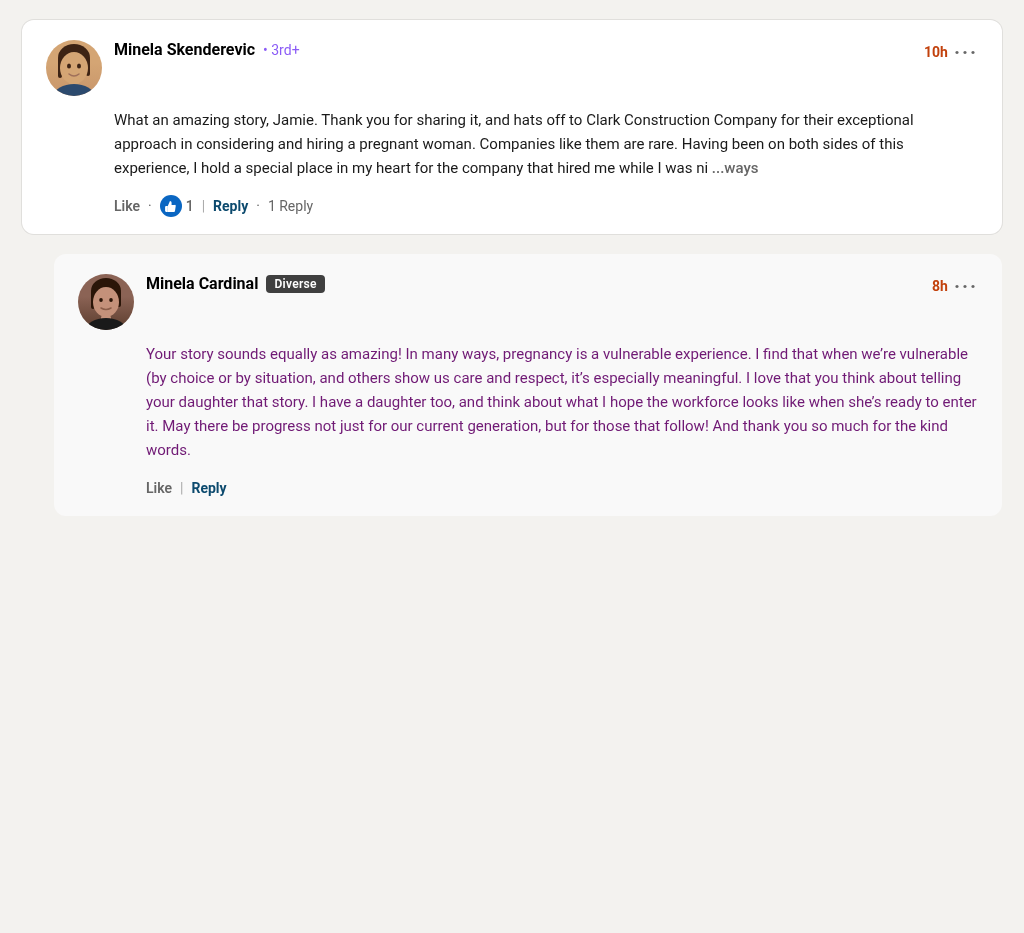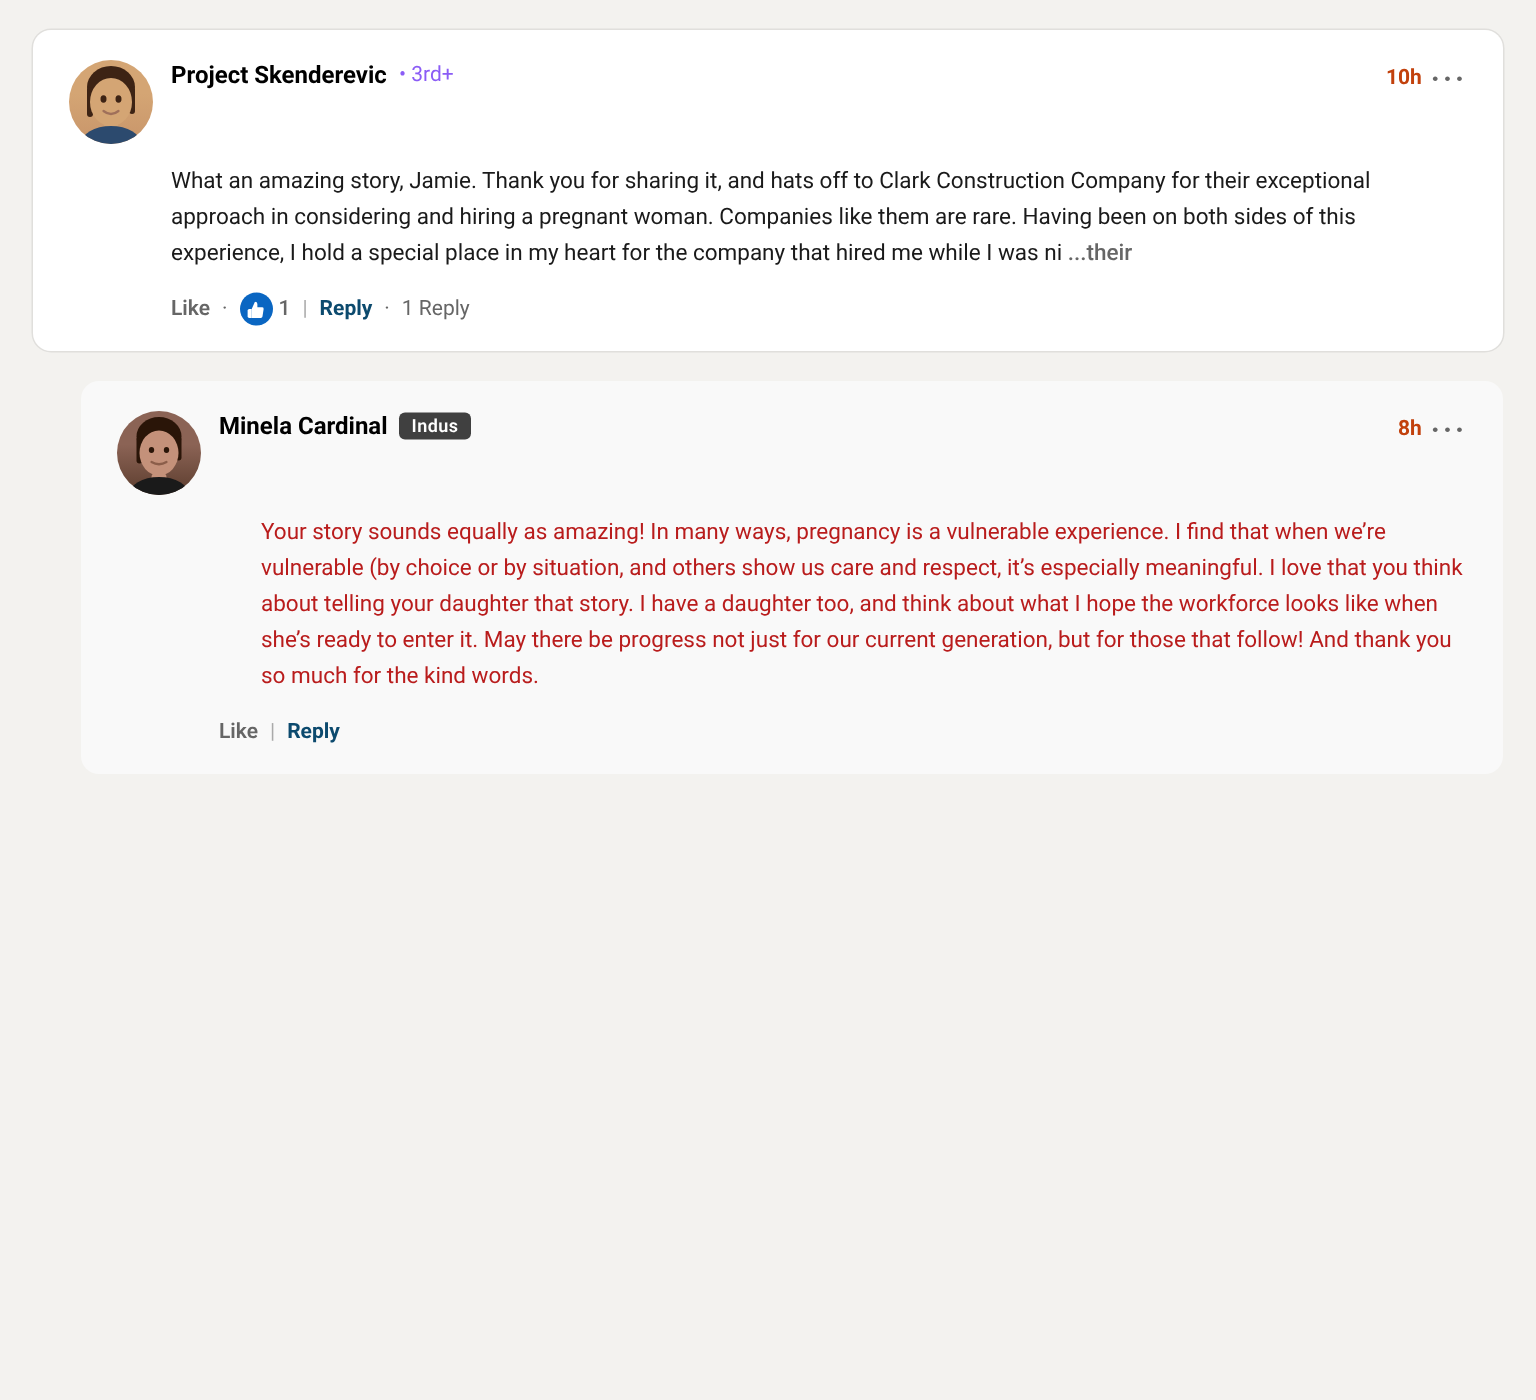--- a/index.html
+++ b/index.html
@@ -205,22 +205,22 @@
 
     .reply-card {
       background: #f9f9f9;
       border-radius: 12px;
       padding: 20px 24px 16px 24px;
     }
 
     .reply-comment-body {
       font-size: 15px;
       line-height: 1.6;
-      color: #b91c1c;
-      margin-left: 96px;
+      color: #701a75;
+      margin-left: 68px;
       margin-bottom: 14px;
     }
 
     .reply-actions {
       display: flex;
       align-items: center;
       gap: 0;
       margin-left: 68px;
     }
 
@@ -267,36 +267,36 @@
 
           <rect x="23" y="42" width="10" height="8" rx="3" fill="#d4a574"></rect>
 
           <ellipse cx="28" cy="56" rx="20" ry="12" fill="#2c4a6e"></ellipse>
         </svg>
       </div>
 
       <div class="header-info">
         <div class="header-top">
           <div class="name-row">
-            <span class="user-name">Project Skenderevic</span>
+            <span class="user-name">Minela Skenderevic</span>
             <span class="connection-degree">
               • <span>3rd+</span>
             </span>
           </div>
           <div class="header-right">
             <span class="timestamp">10h</span>
             <span class="more-options">···</span>
           </div>
         </div>
       </div>
     </div>
 
     <div class="comment-body">
       <span>What an amazing story, Jamie. Thank you for sharing it, and hats off to Clark Construction Company for their exceptional approach in considering and hiring a pregnant woman. Companies like them are rare. Having been on both sides of this experience, I hold a special place in my heart for the company that hired me while I was ni</span>
-      <span class="more-link">...their</span>
+      <span class="more-link">...ways</span>
     </div>
 
     <div class="comment-actions">
       <span class="action-like">Like</span>
       <span class="action-dot">·</span>
       <div class="like-count-row">
         <span class="like-icon">
           <svg width="13" height="13" viewBox="0 0 24 24" fill="white">
             <path d="M14 9V5a3 3 0 0 0-3-3l-4 9v11h11.28a2 2 0 0 0 2-1.7l1.38-9a2 2 0 0 0-2-2.3H14z"></path>
             <path d="M7 22H4a2 2 0 0 1-2-2v-7a2 2 0 0 1 2-2h3"></path>
@@ -332,21 +332,21 @@
             <rect x="23" y="41" width="10" height="8" rx="3" fill="#c4917a"></rect>
 
             <ellipse cx="28" cy="56" rx="20" ry="12" fill="#1a1a1a"></ellipse>
           </svg>
         </div>
 
         <div class="header-info">
           <div class="header-top">
             <div class="name-row">
               <span class="user-name">Minela Cardinal</span>
-              <span class="author-badge">Indus</span>
+              <span class="author-badge">Diverse</span>
             </div>
             <div class="header-right">
               <span class="timestamp">8h</span>
               <span class="more-options">···</span>
             </div>
           </div>
         </div>
       </div>
 
       <div class="reply-comment-body">Your story sounds equally as amazing! In many ways, pregnancy is a vulnerable experience. I find that when we’re vulnerable (by choice or by situation, and others show us care and respect, it’s especially meaningful. I love that you think about telling your daughter that story. I have a daughter too, and think about what I hope the workforce looks like when she’s ready to enter it. May there be progress not just for our current generation, but for those that follow! And thank you so much for the kind words.</div>

